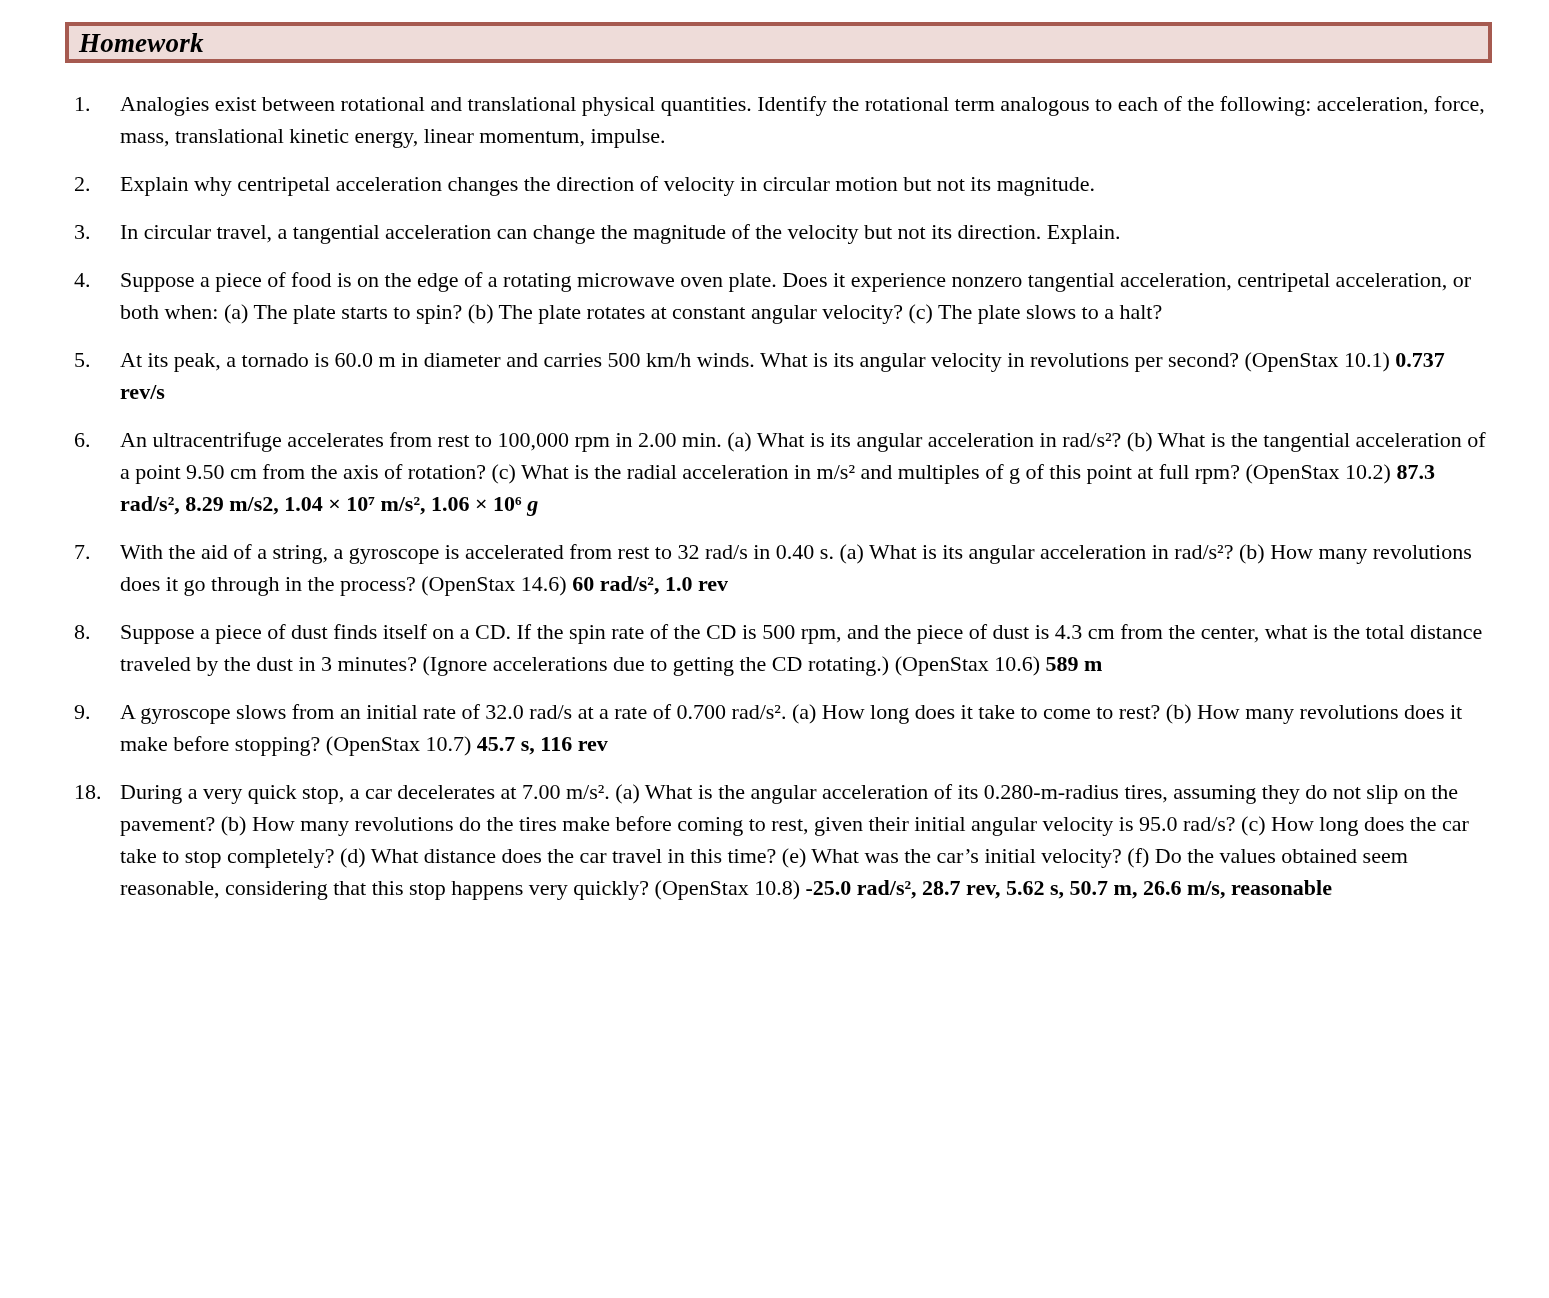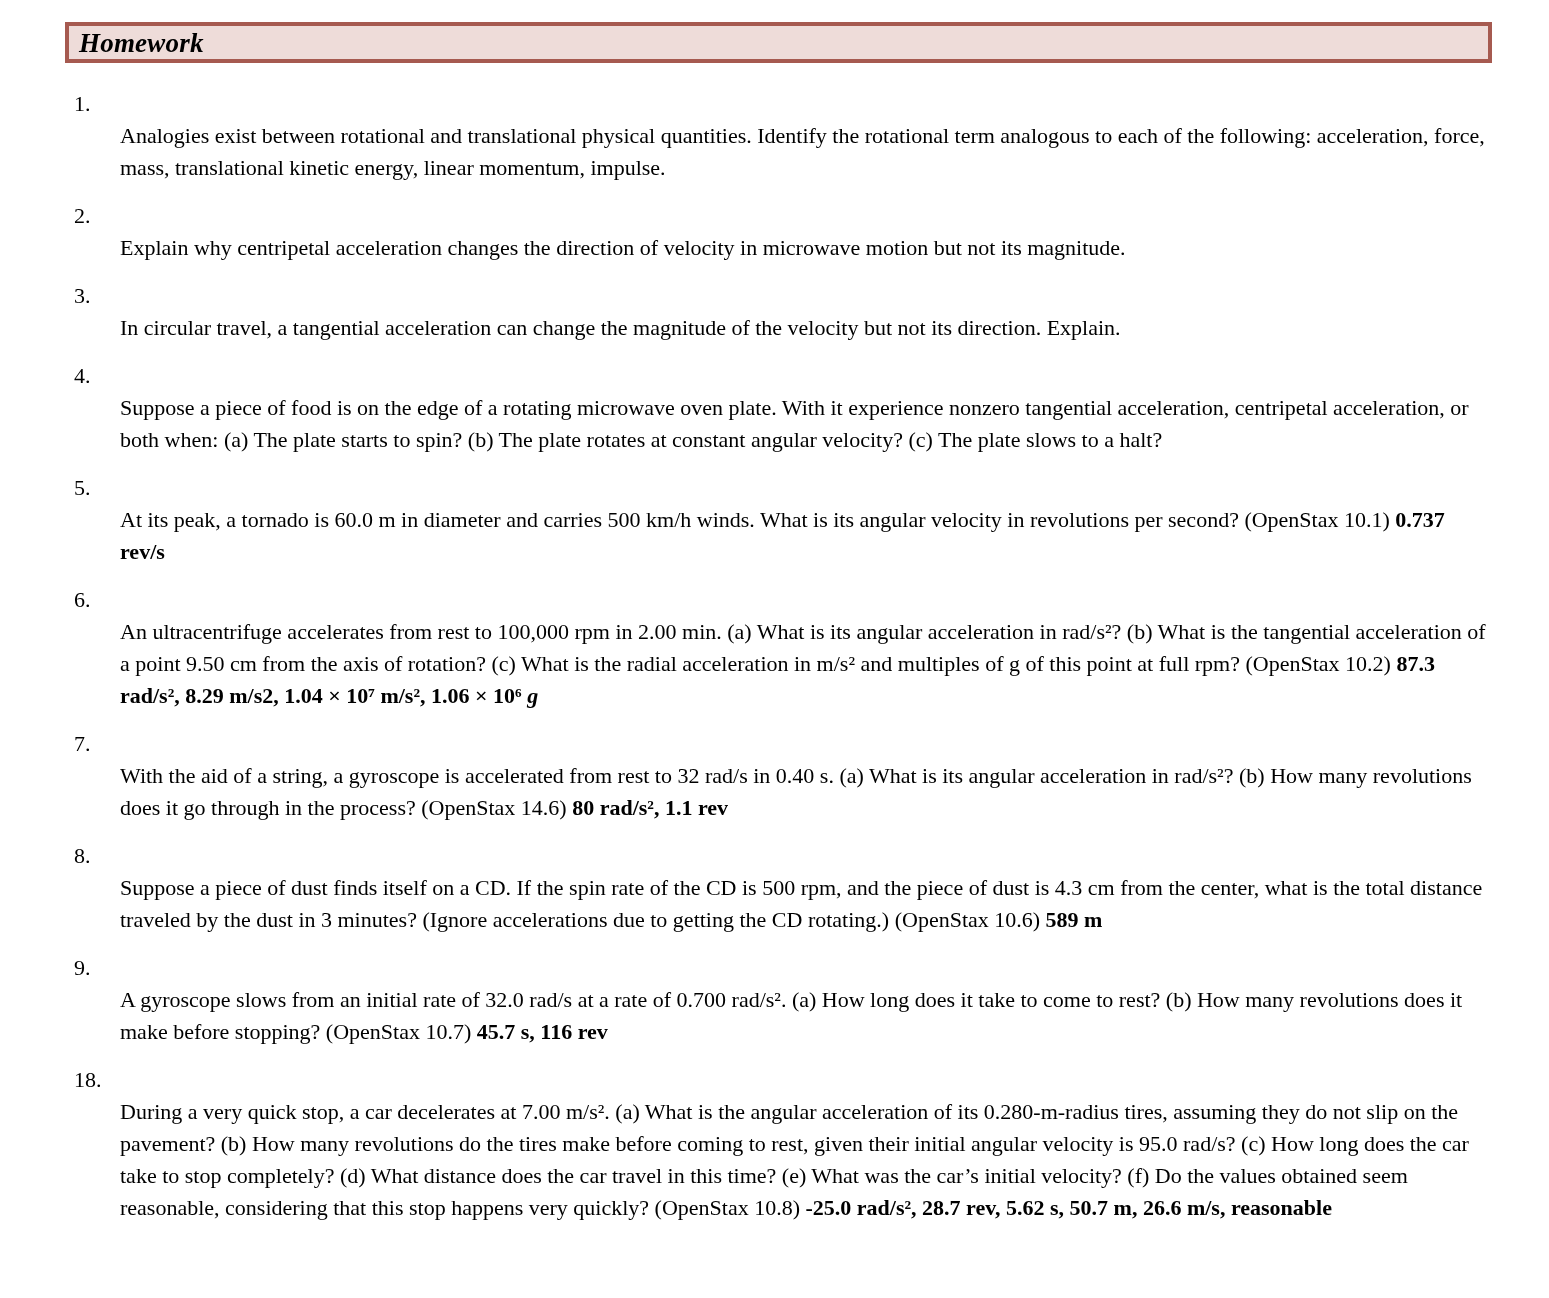--- a/index.html
+++ b/index.html
@@ -42,21 +42,20 @@
     margin-bottom: 16px;
   }
   .num {
     flex: 0 0 55px;
     box-sizing: border-box;
     padding-left: 9px;
   }
   .body {
     flex: 1 1 auto;
     min-width: 0;
-    margin-top: 32px;
   }
   .a { font-weight: bold; }
   .it { font-style: italic; }
 </style>
 </head>
 <body>
 
 <div class="page">
 
   <div class="header-box">
@@ -69,37 +68,37 @@
       <span class="num">1.</span>
       <div class="body">
         <span>Analogies exist between rotational and translational physical quantities. Identify the rotational term analogous to each of the following: acceleration, force, mass, translational kinetic energy, linear momentum, impulse.</span>
         <b class="a"></b>
       </div>
     </div>
 
     <div class="item">
       <span class="num">2.</span>
       <div class="body">
-        <span>Explain why centripetal acceleration changes the direction of velocity in microwave motion but not its magnitude.</span>
+        <span>Explain why centripetal acceleration changes the direction of velocity in circular motion but not its magnitude.</span>
         <b class="a"></b>
       </div>
     </div>
 
     <div class="item">
       <span class="num">3.</span>
       <div class="body">
         <span>In circular travel, a tangential acceleration can change the magnitude of the velocity but not its direction. Explain.</span>
         <b class="a"></b>
       </div>
     </div>
 
     <div class="item">
       <span class="num">4.</span>
       <div class="body">
-        <span>Suppose a piece of food is on the edge of a rotating microwave oven plate. With it experience nonzero tangential acceleration, centripetal acceleration, or both when: (a) The plate starts to spin? (b) The plate rotates at constant angular velocity? (c) The plate slows to a halt?</span>
+        <span>Suppose a piece of food is on the edge of a rotating microwave oven plate. Does it experience nonzero tangential acceleration, centripetal acceleration, or both when: (a) The plate starts to spin? (b) The plate rotates at constant angular velocity? (c) The plate slows to a halt?</span>
         <b class="a"></b>
       </div>
     </div>
 
     <div class="item">
       <span class="num">5.</span>
       <div class="body">
         <span>At its peak, a tornado is 60.0 m in diameter and carries 500 km/h winds. What is its angular velocity in revolutions per second? (OpenStax 10.1)</span>
         <b class="a">0.737 rev/s</b>
       </div>
@@ -111,21 +110,21 @@
         <span>An ultracentrifuge accelerates from rest to 100,000 rpm in 2.00 min. (a) What is its angular acceleration in rad/s²? (b) What is the tangential acceleration of a point 9.50 cm from the axis of rotation? (c) What is the radial acceleration in m/s² and multiples of g of this point at full rpm? (OpenStax 10.2)</span>
         <b class="a">87.3 rad/s², 8.29 m/s2, 1.04 × 10⁷ m/s², 1.06 × 10⁶</b>
         <b class="a it">g</b>
       </div>
     </div>
 
     <div class="item">
       <span class="num">7.</span>
       <div class="body">
         <span>With the aid of a string, a gyroscope is accelerated from rest to 32 rad/s in 0.40 s. (a) What is its angular acceleration in rad/s²? (b) How many revolutions does it go through in the process? (OpenStax 14.6)</span>
-        <b class="a">80 rad/s², 1.1 rev</b>
+        <b class="a">60 rad/s², 1.0 rev</b>
       </div>
     </div>
 
     <div class="item">
       <span class="num">8.</span>
       <div class="body">
         <span>Suppose a piece of dust finds itself on a CD. If the spin rate of the CD is 500 rpm, and the piece of dust is 4.3 cm from the center, what is the total distance traveled by the dust in 3 minutes? (Ignore accelerations due to getting the CD rotating.) (OpenStax 10.6)</span>
         <b class="a">589 m</b>
       </div>
     </div>

